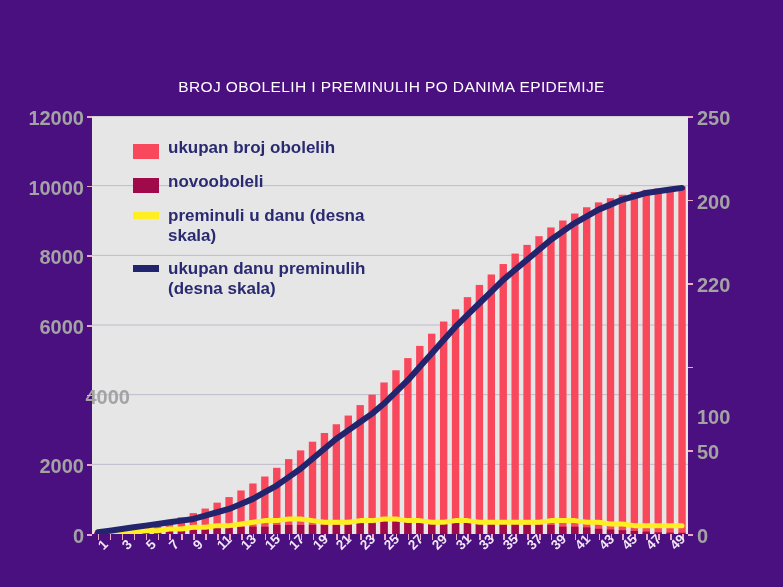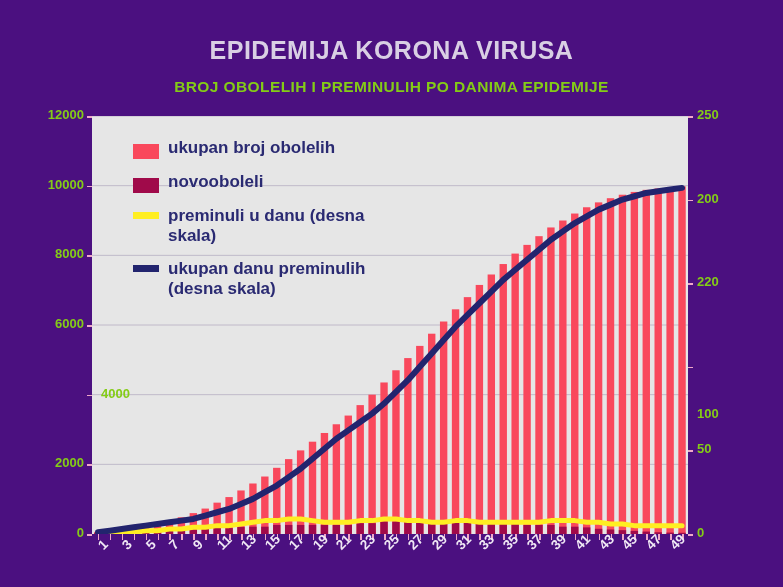--- a/index.html
+++ b/index.html
@@ -10,29 +10,29 @@
     overflow:hidden;
     position:relative;
   }
   #chart-root{position:absolute;left:0;top:0;width:783px;height:587px;}
   .title{
     position:absolute;left:0;top:36px;width:783px;text-align:center;
     color:#d9cfe4;font-size:25px;font-weight:bold;letter-spacing:0.5px;
   }
   .subtitle{
     position:absolute;left:0;top:78px;width:783px;text-align:center;
-    color:#84cc16;font-size:15.5px;font-weight:bold;letter-spacing:0.4px;
+    color:#ffffff;font-size:15.5px;font-weight:normal;letter-spacing:0.4px;
   }
   .plot{
     position:absolute;left:92px;top:116px;width:596px;height:418px;
     background:#e6e6e6;
   }
   .plot svg{position:absolute;left:0;top:0;}
   .axis-label{
-    position:absolute;color:#84cc16;font-size:13px;font-weight:bold;
+    position:absolute;color:#a3a3a3;font-size:20px;font-weight:bold;
     white-space:nowrap;
   }
   .ytick-left{text-align:right;}
   .ytick-right{text-align:left;}
   .tickmark{position:absolute;background:#f0a8c8;}
   .xlab{
     position:absolute;color:#efe7f4;font-size:13.5px;font-weight:bold;
     transform:rotate(-45deg);transform-origin:left top;white-space:nowrap;
   }
   .legend{position:absolute;left:106px;top:138px;width:300px;}
@@ -43,21 +43,20 @@
   .legend-text{
     color:#2a2a72;font-size:17px;font-weight:bold;line-height:1.18;
     max-width:248px;
   }
 </style>
 </head>
 <body>
 
 <div id="chart-root">
 
-  <div class="title">EPIDEMIJA KORONA VIRUSA</div>
   <div class="subtitle">BROJ OBOLELIH I PREMINULIH PO DANIMA EPIDEMIJE</div>
 
   <div class="plot">
     <svg id="plot-svg" width="596" height="418">
         <line x1="0" y1="348.33333333333337" x2="596" y2="348.33333333333337" stroke="#b9b2c4" stroke-width="1" opacity="0.85"></line>
         <line x1="0" y1="278.6666666666667" x2="596" y2="278.6666666666667" stroke="#b9b2c4" stroke-width="1" opacity="0.85"></line>
         <line x1="0" y1="209" x2="596" y2="209" stroke="#b9b2c4" stroke-width="1" opacity="0.85"></line>
         <line x1="0" y1="139.33333333333337" x2="596" y2="139.33333333333337" stroke="#b9b2c4" stroke-width="1" opacity="0.85"></line>
         <line x1="0" y1="69.66666666666663" x2="596" y2="69.66666666666663" stroke="#b9b2c4" stroke-width="1" opacity="0.85"></line>
         <line x1="0" y1="0" x2="596" y2="0" stroke="#b9b2c4" stroke-width="1" opacity="0.85"></line>

